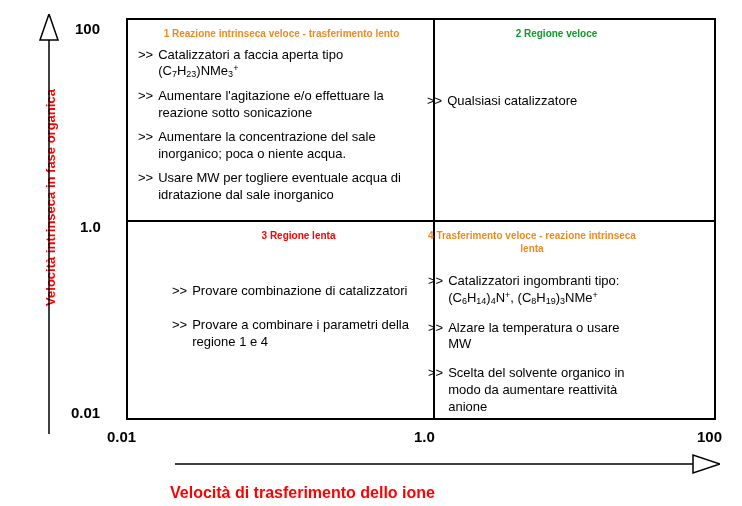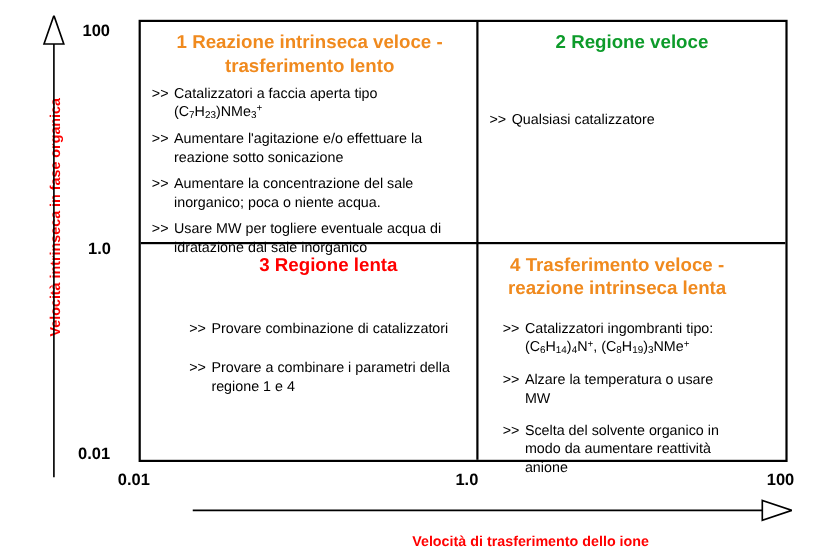--- a/index.html
+++ b/index.html
@@ -26,24 +26,24 @@
     color: #ff0000;
     font-weight: bold;
     font-size: 13px;
     white-space: nowrap;
   }
   #x-axis-title {
     position: absolute;
     left: 170px;
     top: 484px;
     width: 420px;
-    text-align: right;
+    text-align: left;
     color: #ff0000;
     font-weight: bold;
-    font-size: 13px;
+    font-size: 16px;
     white-space: nowrap;
   }
 
   
   #y-axis-arrow {
     position: absolute;
     left: 38px;
     top: 14px;
     width: 22px;
     height: 420px;
@@ -82,27 +82,27 @@
     height: 100%;
     border-left: 2px solid #000000;
   }
 
   .quad {
     position: absolute;
     box-sizing: border-box;
     padding: 8px 10px 6px 10px;
   }
   #quad-1 { left: 0;     top: 0;     width: 307px; height: 202px; }
-  #quad-2 { left: 307px; top: 0;     width: 279px; height: 202px; }
+  #quad-2 { left: 289px; top: 0;     width: 279px; height: 202px; }
   #quad-3 { left: 0;     top: 202px; width: 307px; height: 196px; padding-left: 44px; }
-  #quad-4 { left: 319px; top: 202px; width: 228px; height: 196px; }
+  #quad-4 { left: 290px; top: 202px; width: 228px; height: 196px; }
 
   .quad-title {
     font-weight: bold;
-    font-size: 17px;
+    font-size: 10px;
     text-align: center;
     line-height: 1.25;
     margin-bottom: 6px;
   }
   .t-orange { color: #f08a1e; }
   .t-green  { color: #0d9b2a; }
   .t-red    { color: #ff0000; }
 
   .bullet {
     font-size: 13px;

